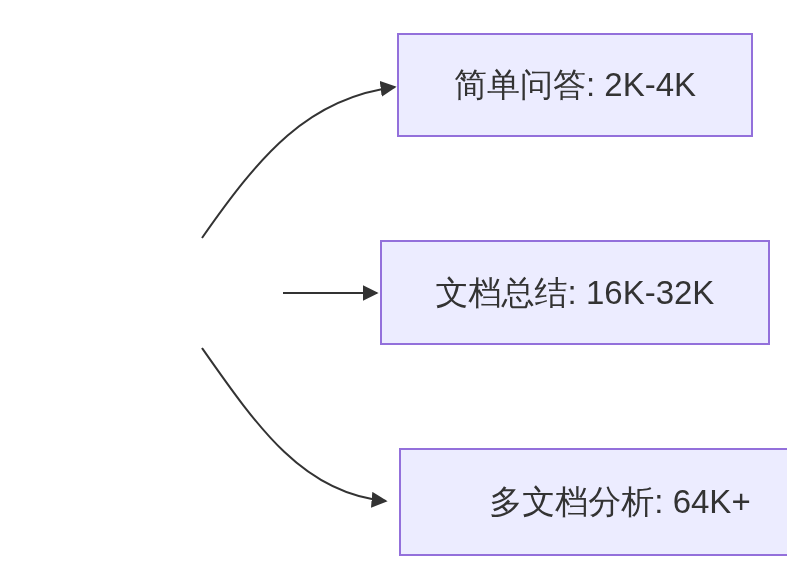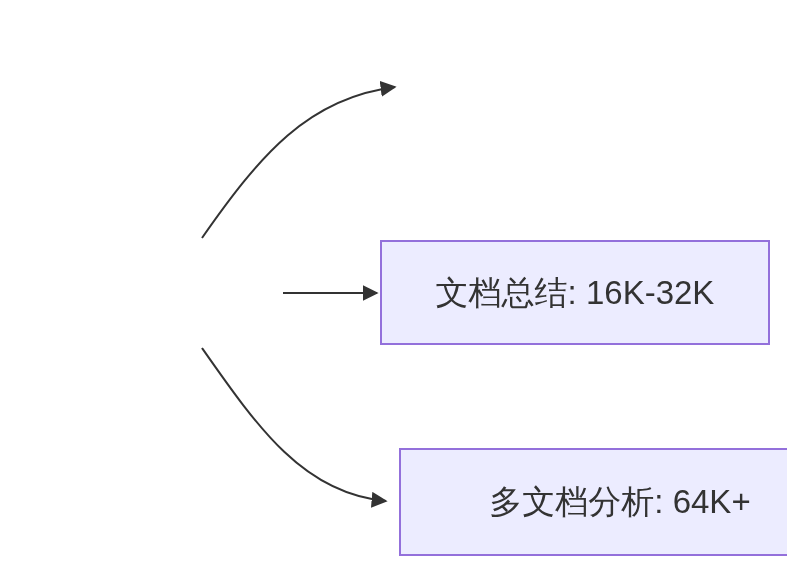--- a/index.html
+++ b/index.html
@@ -63,20 +63,23 @@
       <marker id="arrowhead" viewBox="0 0 10 10" refX="9" refY="5" markerWidth="8" markerHeight="8" orient="auto-start-reverse" markerUnits="strokeWidth">
         <path class="arrow-fill" d="M0,0 L10,5 L0,10 Z"></path>
       </marker>
     </defs>
     <path class="edge" d="M202,238 C260,155 308,98 395,87" marker-end="url(#arrowhead)"></path>
     <path class="edge" d="M283,293 L377,293" marker-end="url(#arrowhead)"></path>
     <path class="edge" d="M202,348 C258,428 304,494 386,501" marker-end="url(#arrowhead)"></path>
   </svg>
 
 
+  <div class="node node-child0">
+    <span class="node-label">简单问答: 2K-4K</span>
+  </div>
 
   <div class="node node-child1">
     <span class="node-label">文档总结: 16K-32K</span>
   </div>
 
   <div class="node node-child2">
     <span class="node-label">多文档分析: 64K+</span>
   </div>
 
 </div>

